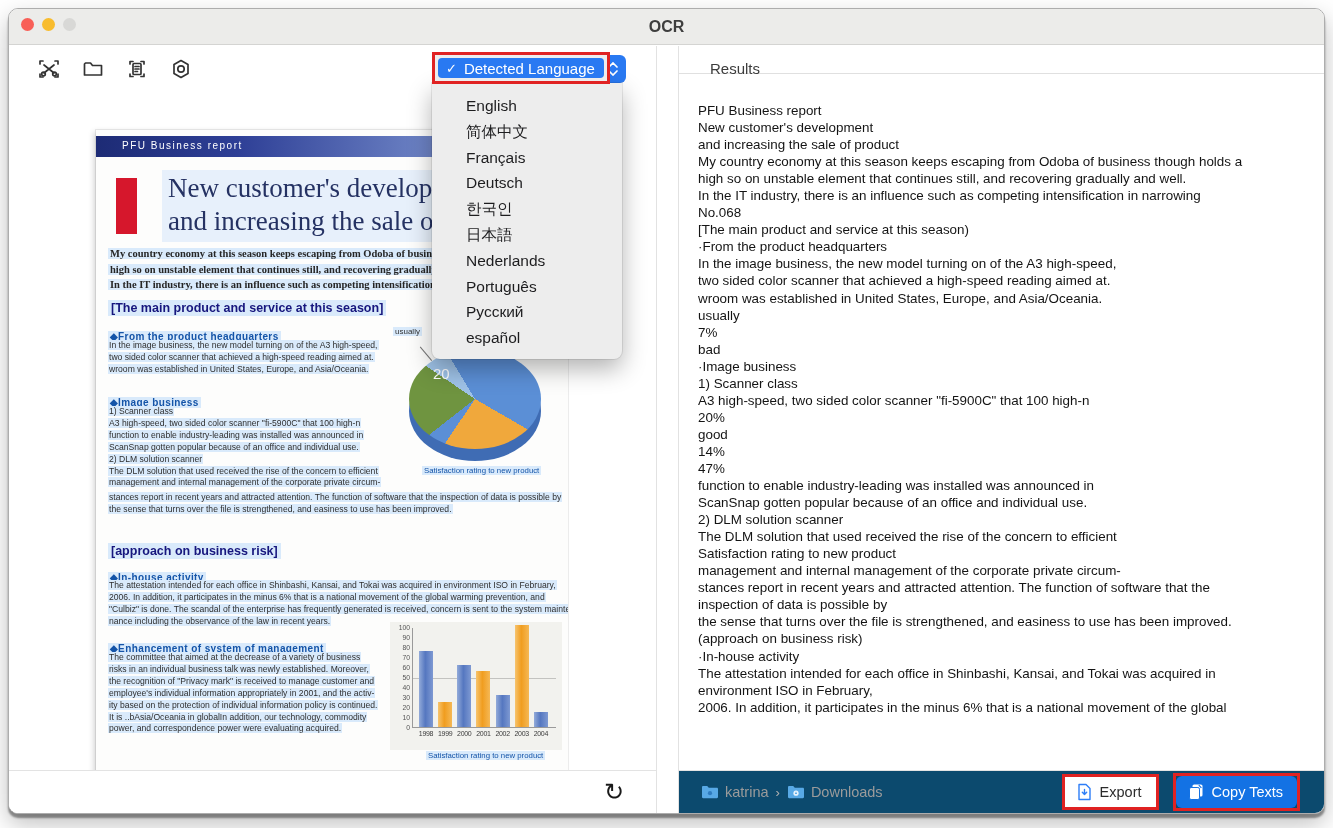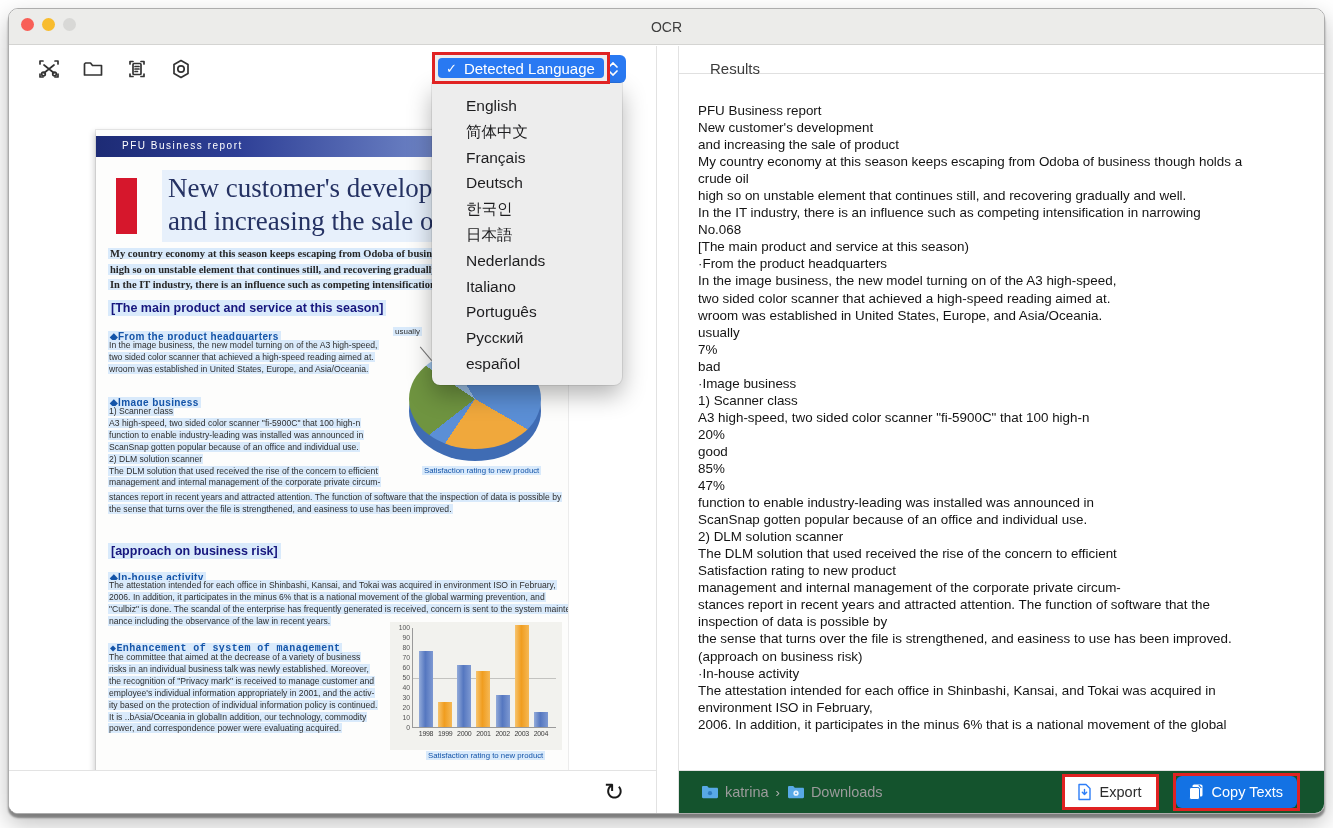--- a/index.html
+++ b/index.html
@@ -6,21 +6,21 @@
   html,body { width:1333px; height:828px; background:#fff; font-family:"Liberation Sans",sans-serif; overflow:hidden; }
   .stage { position:relative; width:1333px; height:828px; background:#fff; }
   .window { position:absolute; left:8px; top:8px; width:1317px; height:806px; background:#fff;
             border:1px solid #adadad; border-radius:10px; overflow:hidden;
             box-shadow:0 4px 2px rgba(60,60,60,.55), 0 10px 24px rgba(0,0,0,.25); }
   
   .titlebar { position:relative; height:36px; background:#ececea; border-bottom:1px solid #d4d4d2; }
   .lights { position:absolute; left:12px; top:9px; display:flex; gap:8px; }
   .light { width:13px; height:13px; border-radius:50%; }
   .title { position:absolute; left:0; right:0; top:0; height:36px; line-height:36px; text-align:center;
-           font-weight:normal; font-size:14px; color:#3e3e3e; }
+           font-weight:bold; font-size:16px; color:#3e3e3e; }
   
   .main { position:absolute; top:37px; left:0; right:0; bottom:0; display:flex; }
   .left-pane { position:relative; width:648px; border-right:1px solid #e2e2e2; background:#fff; }
   .splitter { width:21px; background:#fff; }
   .right-pane { position:relative; flex:1; border-left:1px solid #e2e2e2; background:#fff; }
   
   .toolbar { position:absolute; left:0; top:0; height:46px; display:flex; align-items:center; gap:20px; padding-left:28px; }
   .tool-btn { width:24px; height:24px; display:flex; align-items:center; justify-content:center; cursor:pointer; }
   .tool-btn svg { stroke:#333; fill:none; stroke-width:1.7; stroke-linecap:round; stroke-linejoin:round; }
   
@@ -59,21 +59,21 @@
   .bc-ylab { position:absolute; width:18px; text-align:right; font-size:6.8px; color:#555; }
   .bc-bar { position:absolute; bottom:0; width:14px; }
   .bc-xlab { position:absolute; top:102px; font-size:7px; color:#3b3b3b; width:22px; text-align:center; letter-spacing:-.3px; }
   
   .left-bottom { position:absolute; left:0; right:0; bottom:0; height:43px; border-top:1px solid #e3e3e3; background:#fff; }
   .refresh-btn { position:absolute; right:32px; top:7px; font-size:24px; color:#1a1a1a; cursor:pointer; line-height:28px; }
   
   .results-header { height:28px; line-height:46px; padding-left:31px; font-size:15px; color:#3c3c3c; border-bottom:1px solid #e0e0e0; }
   .results-text { position:absolute; left:19px; right:8px; top:56px; bottom:44px; overflow:hidden; }
   .rline { font-size:13.4px; line-height:17.05px; color:#141414; white-space:pre; }
-  .right-bottom { position:absolute; left:0; right:0; bottom:0; height:43px; border-top:1px solid #e3e3e3; background:#14532d;
+  .right-bottom { position:absolute; left:0; right:0; bottom:0; height:43px; border-top:1px solid #e3e3e3; background:#0c4a6e;
                   display:flex; align-items:center; padding:0 24px 0 22px; }
   .breadcrumb { display:flex; align-items:center; gap:7px; color:#9b9b9b; font-size:14.5px; flex:1; }
   .crumb { display:flex; align-items:center; gap:6px; cursor:pointer; }
   .crumb-sep { color:#b0b0b0; font-size:13px; }
   .annot { border:3px solid #e02222; }
   .export-btn { display:flex; align-items:center; gap:8px; background:#fff; padding:6px 14px 6px 12px;
                 font-size:14.5px; color:#2b2b2b; cursor:pointer; }
   .gap14 { width:14px; }
   .copy-btn { display:flex; align-items:center; gap:8px; border-radius:6px; padding:7px 14px 7px 12px;
               font-size:14.5px; color:#fff; cursor:pointer; }
@@ -196,21 +196,21 @@
           <div class="abs" style="left:12px; top:437px;">
             <span class="blue-head">◆In-house activity</span>
           </div>
           <div class="abs tiny-par" style="left:12px; top:450px; width:450px;">
               <div><span>The attestation intended for each office in Shinbashi, Kansai, and Tokai was acquired in environment ISO in February,</span></div>
               <div><span>2006. In addition, it participates in the minus 6% that is a national movement of the global warming prevention, and</span></div>
               <div><span>"Culbiz" is done. The scandal of the enterprise has frequently generated is received, concern is sent to the system mainte-</span></div>
               <div><span>nance including the observance of the law in recent years.</span></div>
             </div>
 
-          <div class="abs" style="left:12px; top:508px;font-family:Liberation Mono, monospace;">
+          <div class="abs" style="left:12px; top:508px;">
             <span class="blue-head">◆Enhancement of system of management</span>
           </div>
           <div class="abs tiny-par" style="left:12px; top:522px; width:262px;">
               <div><span>The committee that aimed at the decrease of a variety of business</span></div>
               <div><span>risks in an individual business talk was newly established. Moreover,</span></div>
               <div><span>the recognition of "Privacy mark" is received to manage customer and</span></div>
               <div><span>employee's individual information appropriately in 2001, and the activ-</span></div>
               <div><span>ity based on the protection of individual information policy is continued.</span></div>
               <div><span>It is ..bAsia/Oceania in globalIn addition, our technology, commodity</span></div>
               <div><span>power, and correspondence power were evaluating acquired.</span></div>
@@ -259,38 +259,37 @@
 
       <div class="splitter"></div>
 
       <div class="right-pane">
         <div class="results-header">Results</div>
         <div class="results-text">
             <div class="rline">PFU Business report</div>
             <div class="rline">New customer's development</div>
             <div class="rline">and increasing the sale of product</div>
             <div class="rline">My country economy at this season keeps escaping from Odoba of business though holds a</div>
-            <div class="rline">crude oil</div>
             <div class="rline">high so on unstable element that continues still, and recovering gradually and well.</div>
             <div class="rline">In the IT industry, there is an influence such as competing intensification in narrowing</div>
             <div class="rline">No.068</div>
             <div class="rline">[The main product and service at this season)</div>
             <div class="rline">·From the product headquarters</div>
             <div class="rline">In the image business, the new model turning on of the A3 high-speed,</div>
             <div class="rline">two sided color scanner that achieved a high-speed reading aimed at.</div>
             <div class="rline">wroom was established in United States, Europe, and Asia/Oceania.</div>
             <div class="rline">usually</div>
             <div class="rline">7%</div>
             <div class="rline">bad</div>
             <div class="rline">·Image business</div>
             <div class="rline">1) Scanner class</div>
             <div class="rline">A3 high-speed, two sided color scanner "fi-5900C" that 100 high-n</div>
             <div class="rline">20%</div>
             <div class="rline">good</div>
-            <div class="rline">85%</div>
+            <div class="rline">14%</div>
             <div class="rline">47%</div>
             <div class="rline">function to enable industry-leading was installed was announced in</div>
             <div class="rline">ScanSnap gotten popular because of an office and individual use.</div>
             <div class="rline">2) DLM solution scanner</div>
             <div class="rline">The DLM solution that used received the rise of the concern to efficient</div>
             <div class="rline">Satisfaction rating to new product</div>
             <div class="rline">management and internal management of the corporate private circum-</div>
             <div class="rline">stances report in recent years and attracted attention. The function of software that the</div>
             <div class="rline">inspection of data is possible by</div>
             <div class="rline">the sense that turns over the file is strengthened, and easiness to use has been improved.</div>
@@ -353,21 +352,20 @@
     </div>
 
     <div class="menu-panel">
         <div class="menu-item">English</div>
         <div class="menu-item">简体中文</div>
         <div class="menu-item">Français</div>
         <div class="menu-item">Deutsch</div>
         <div class="menu-item">한국인</div>
         <div class="menu-item">日本語</div>
         <div class="menu-item">Nederlands</div>
-        <div class="menu-item">Italiano</div>
         <div class="menu-item">Português</div>
         <div class="menu-item">Русский</div>
         <div class="menu-item">español</div>
       </div>
     <div class="selected-row annot">
       <div class="selected-inner" id="selected-lang" style="background: rgb(41, 121, 242);">
         <span class="check">✓</span>
         <span>Detected Language</span>
       </div>
     </div>

